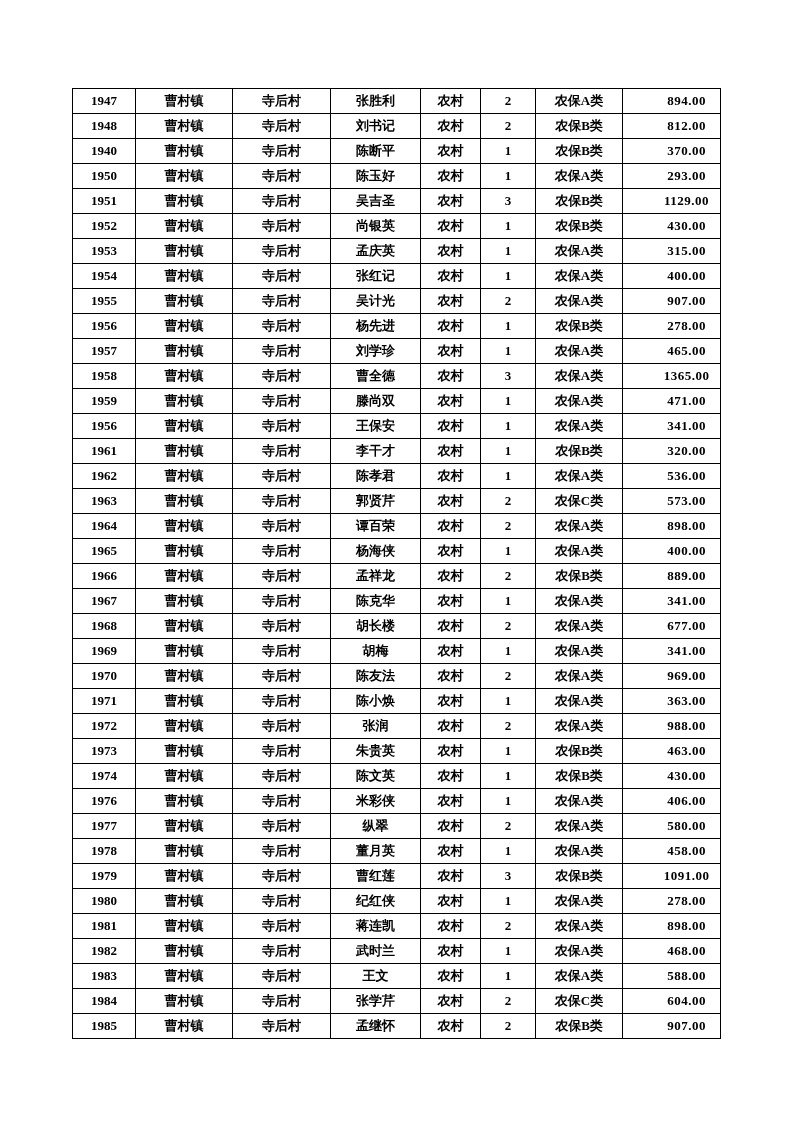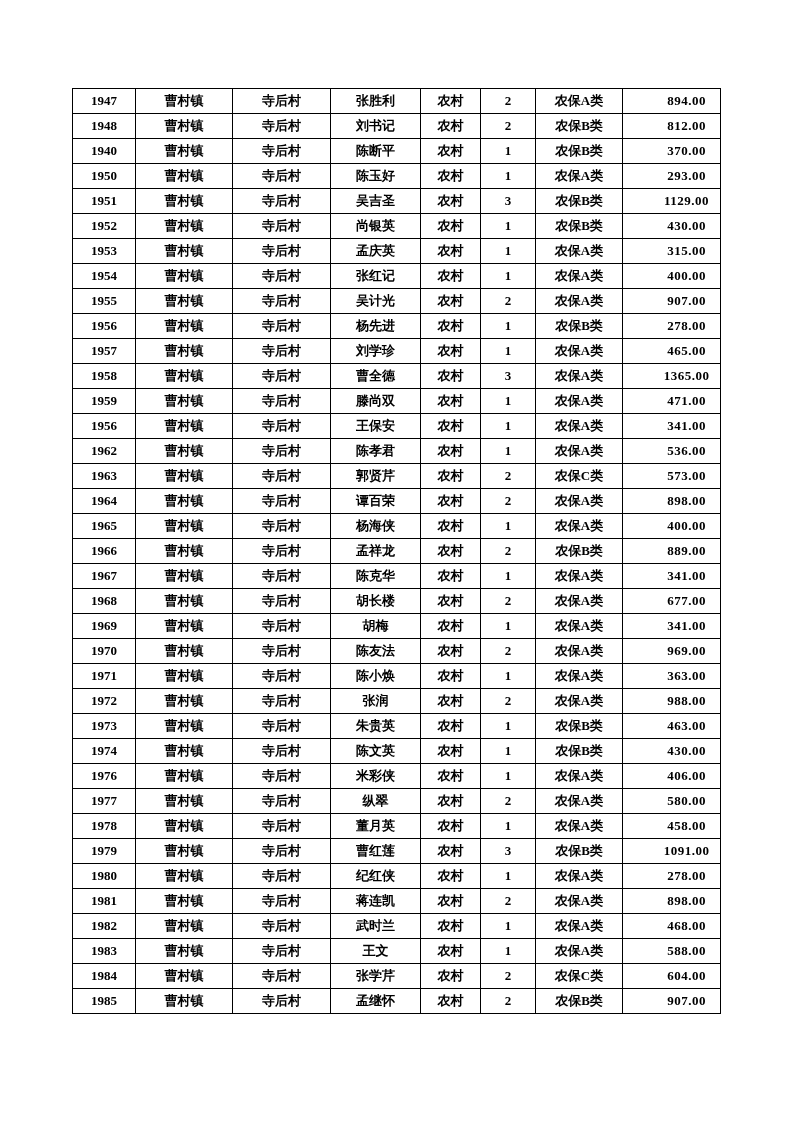--- a/index.html
+++ b/index.html
@@ -194,20 +194,30 @@
           <td class="col-serial">1956</td>
           <td class="col-town">曹村镇</td>
           <td class="col-village">寺后村</td>
           <td class="col-name">王保安</td>
           <td class="col-type">农村</td>
           <td class="col-count">1</td>
           <td class="col-category">农保A类</td>
           <td class="col-amount">341.00</td>
         </tr>
         <tr>
+          <td class="col-serial">1961</td>
+          <td class="col-town">曹村镇</td>
+          <td class="col-village">寺后村</td>
+          <td class="col-name">李干才</td>
+          <td class="col-type">农村</td>
+          <td class="col-count">1</td>
+          <td class="col-category">农保B类</td>
+          <td class="col-amount">320.00</td>
+        </tr>
+        <tr>
           <td class="col-serial">1962</td>
           <td class="col-town">曹村镇</td>
           <td class="col-village">寺后村</td>
           <td class="col-name">陈孝君</td>
           <td class="col-type">农村</td>
           <td class="col-count">1</td>
           <td class="col-category">农保A类</td>
           <td class="col-amount">536.00</td>
         </tr>
         <tr>

